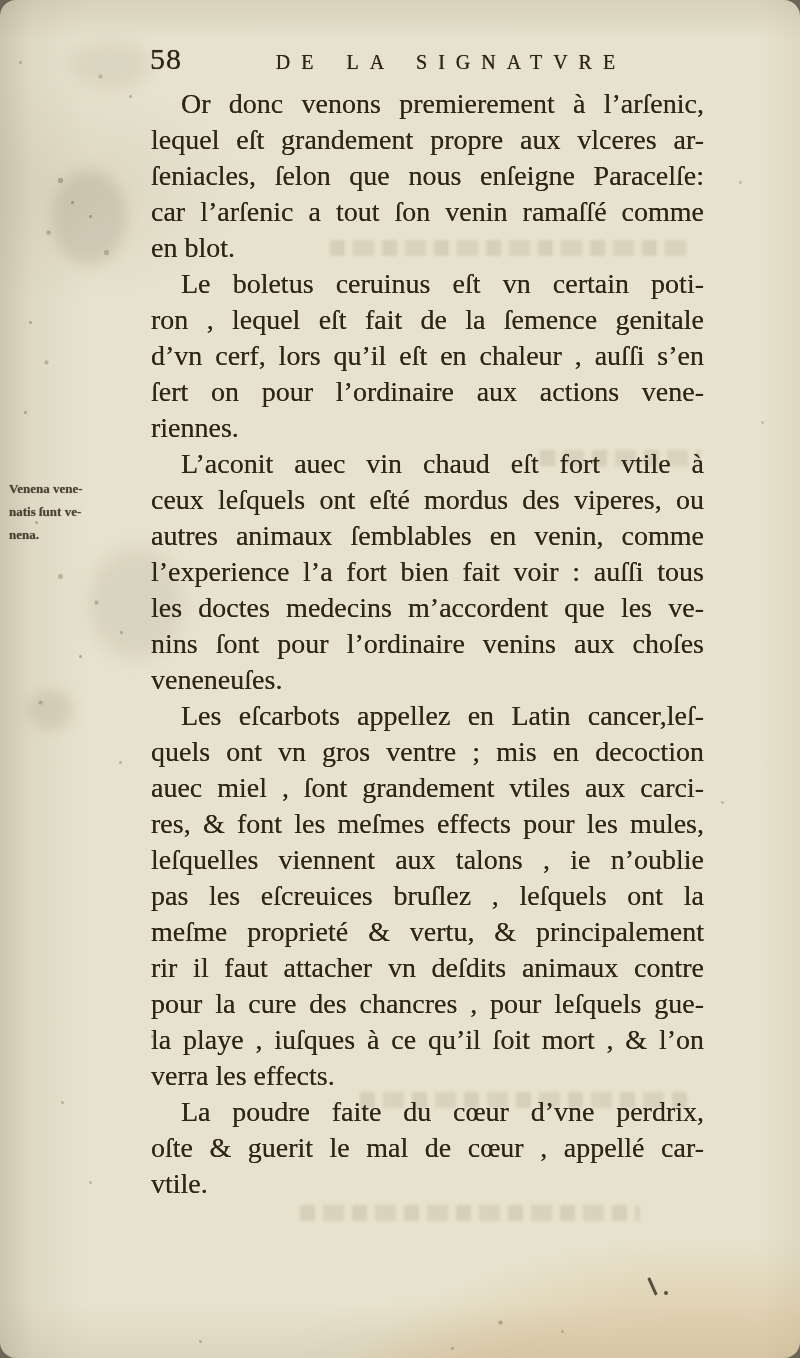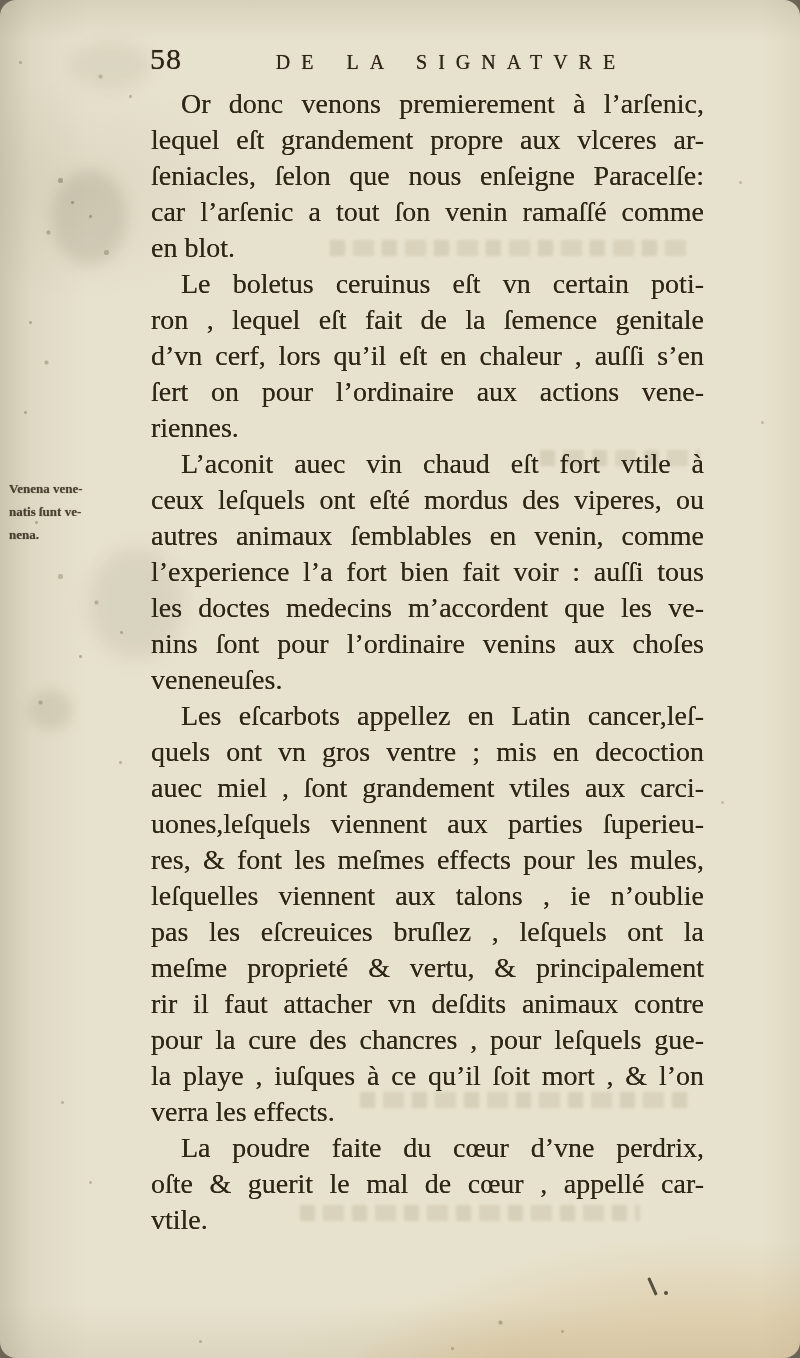--- a/index.html
+++ b/index.html
@@ -110,21 +110,20 @@
       <div class="line">l’experience l’a fort bien fait voir : auſſi tous</div>
       <div class="line">les doctes medecins m’accordent que les ve-</div>
       <div class="line">nins ſont pour l’ordinaire venins aux choſes</div>
       <div class="line plast">veneneuſes.</div>
     </div>
 
     <div class="para">
       <div class="line first">Les eſcarbots appellez en Latin cancer,leſ-</div>
       <div class="line">quels ont vn gros ventre ; mis en decoction</div>
       <div class="line">auec miel , ſont grandement vtiles aux carci-</div>
-      <div class="line">uones,leſquels viennent aux parties ſuperieu-</div>
       <div class="line">res, &amp; font les meſmes effects pour les mules,</div>
       <div class="line">leſquelles viennent aux talons , ie n’oublie</div>
       <div class="line">pas les eſcreuices bruſlez , leſquels ont la</div>
       <div class="line">meſme proprieté &amp; vertu, &amp; principalement</div>
       <div class="line">rir il faut attacher vn deſdits animaux contre</div>
       <div class="line">pour la cure des chancres , pour leſquels gue-</div>
       <div class="line">la playe , iuſques à ce qu’il ſoit mort , &amp; l’on</div>
       <div class="line plast">verra les effects.</div>
     </div>
 

